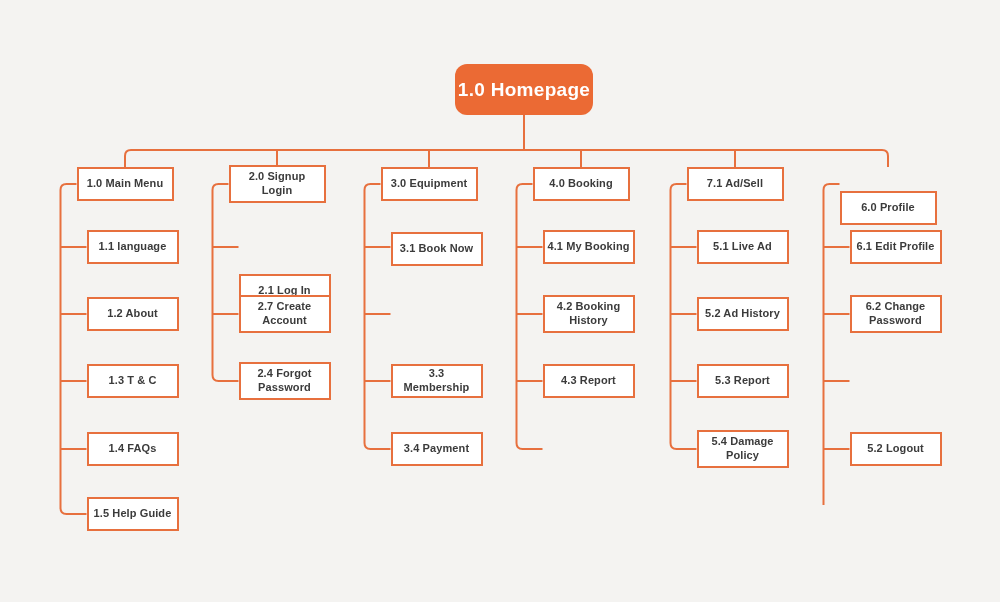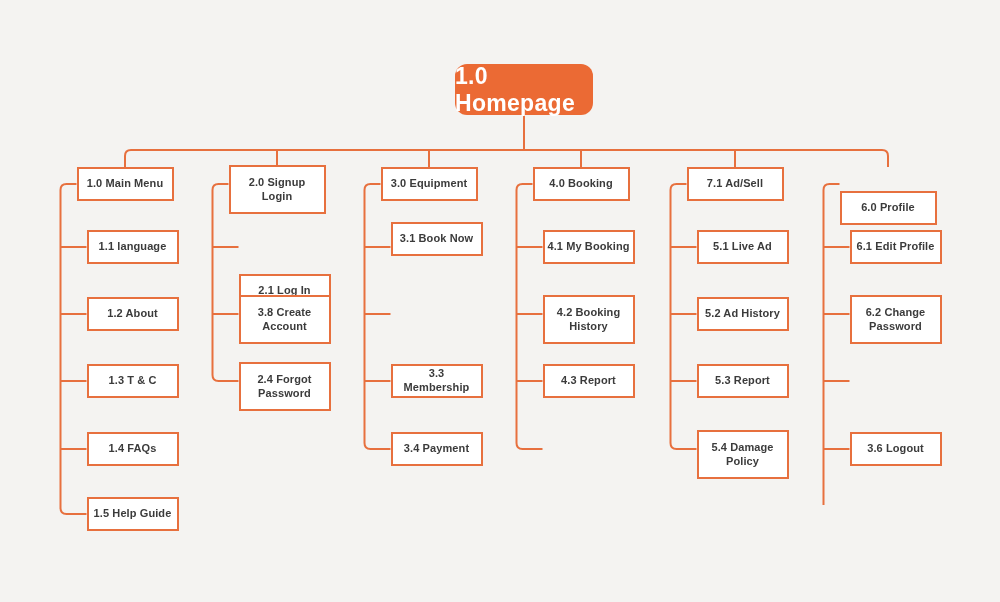--- a/index.html
+++ b/index.html
@@ -15,25 +15,25 @@
   }
   .connectors{position:absolute;left:0;top:0;width:1000px;height:602px;}
   .connectors path{stroke:var(--line);stroke-width:2;fill:none;stroke-linejoin:round;}
   .b{
     position:absolute;box-sizing:border-box;background:#ffffff;
     border:2px solid var(--line);display:flex;align-items:center;justify-content:center;
     text-align:center;font-size:11px;line-height:1.25;font-weight:600;color:var(--ink);
     letter-spacing:.1px;padding:2px;width:92px;height:34px;
   }
   .hdr{width:97px;}
-  .tall{height:49px;}
+  .tall{height:38px;}
   .root{
     position:absolute;left:455px;top:64px;width:138px;height:51px;box-sizing:border-box;
     background:var(--accent);border-radius:12px;display:flex;align-items:center;justify-content:center;
-    color:#ffffff;font-size:23px;font-weight:600;letter-spacing:.3px;
+    color:#ffffff;font-size:19px;font-weight:600;letter-spacing:.3px;
   }
 </style>
 </head>
 <body>
 
 <div class="canvas">
 
   <svg class="connectors" viewBox="0 0 1000 602" xmlns="http://www.w3.org/2000/svg">
 
     <path d="M524 115 V150
@@ -63,37 +63,37 @@
 
   <div class="b hdr" style="left:76.5px;top:167px;">1.0 Main Menu</div>
   <div class="b" style="left:86.5px;top:230px;">1.1 language</div>
   <div class="b" style="left:86.5px;top:297px;">1.2 About</div>
   <div class="b" style="left:86.5px;top:364px;">1.3 T &amp; C</div>
   <div class="b" style="left:86.5px;top:432px;">1.4 FAQs</div>
   <div class="b" style="left:86.5px;top:497px;">1.5 Help Guide</div>
 
   <div class="b hdr tall" style="left:228.5px;top:165px;">2.0 Signup Login</div>
   <div class="b" style="left:238.5px;top:230px;margin-top:44px;">2.1 Log In</div>
-  <div class="b tall" style="left:238.5px;top:295px;">3.8 Create Account</div>
+  <div class="b tall" style="left:238.5px;top:295px;">2.7 Create Account</div>
   <div class="b tall" style="left:238.5px;top:362px;">2.4 Forgot Password</div>
 
   <div class="b hdr" style="left:380.5px;top:167px;text-align:right;">3.0 Equipment</div>
-  <div class="b" style="left:390.5px;top:222px;">3.1 Book Now</div>
+  <div class="b" style="left:390.5px;top:232px;">3.1 Book Now</div>
   <div class="b" style="left:390.5px;top:364px;">3.3 Membership</div>
   <div class="b" style="left:390.5px;top:432px;">3.4 Payment</div>
 
   <div class="b hdr" style="left:532.5px;top:167px;">4.0 Booking</div>
   <div class="b" style="left:542.5px;top:230px;">4.1 My Booking</div>
   <div class="b tall" style="left:542.5px;top:295px;">4.2 Booking History</div>
   <div class="b" style="left:542.5px;top:364px;">4.3 Report</div>
 
   <div class="b hdr" style="left:686.5px;top:167px;">7.1 Ad/Sell</div>
   <div class="b" style="left:696.5px;top:230px;">5.1 Live Ad</div>
   <div class="b" style="left:696.5px;top:297px;">5.2 Ad History</div>
   <div class="b" style="left:696.5px;top:364px;">5.3 Report</div>
   <div class="b tall" style="left:696.5px;top:430px;">5.4 Damage Policy</div>
 
   <div class="b hdr" style="left:839.5px;top:167px;margin-top:24px;">6.0 Profile</div>
   <div class="b" style="left:849.5px;top:230px;">6.1 Edit Profile</div>
   <div class="b tall" style="left:849.5px;top:295px;">6.2 Change Password</div>
-  <div class="b" style="left:849.5px;top:432px;">3.6 Logout</div>
+  <div class="b" style="left:849.5px;top:432px;">5.2 Logout</div>
 
 </div>
 
 </body></html>

